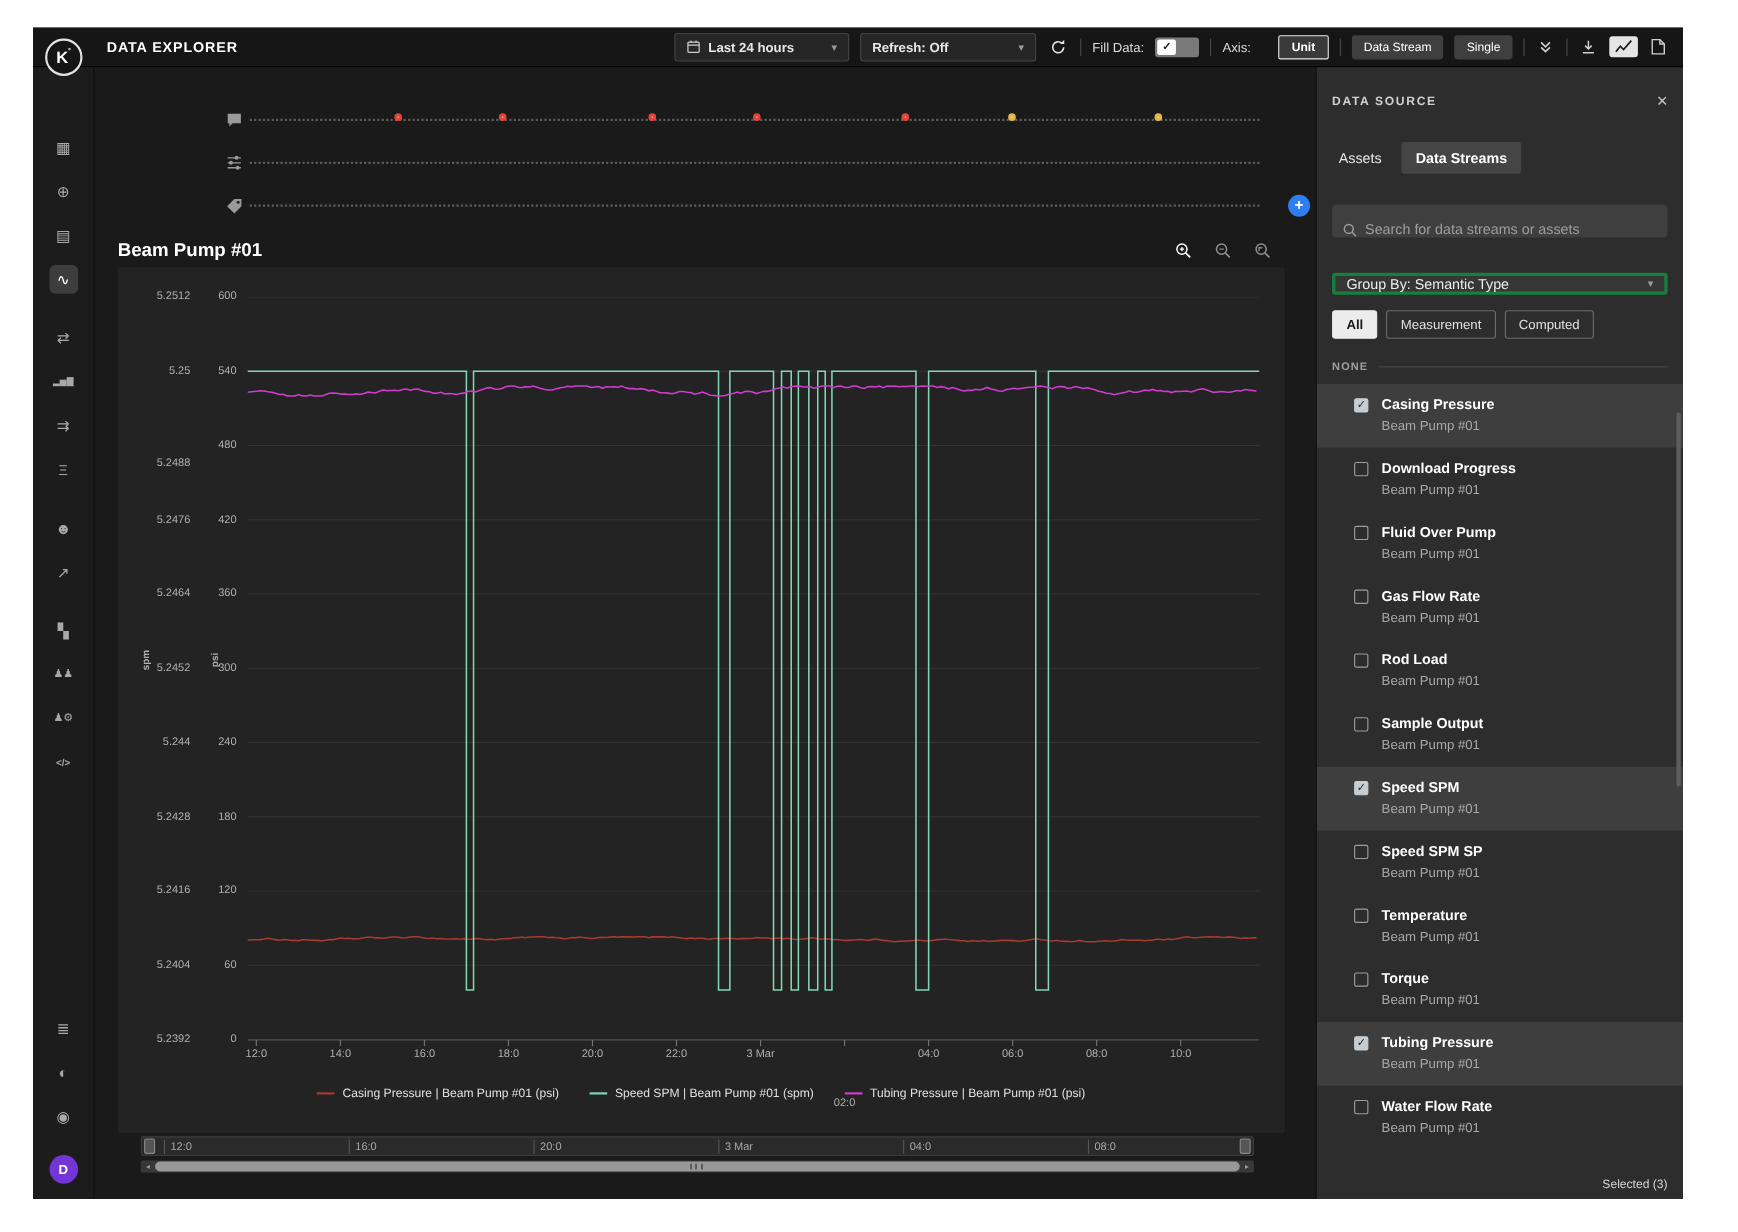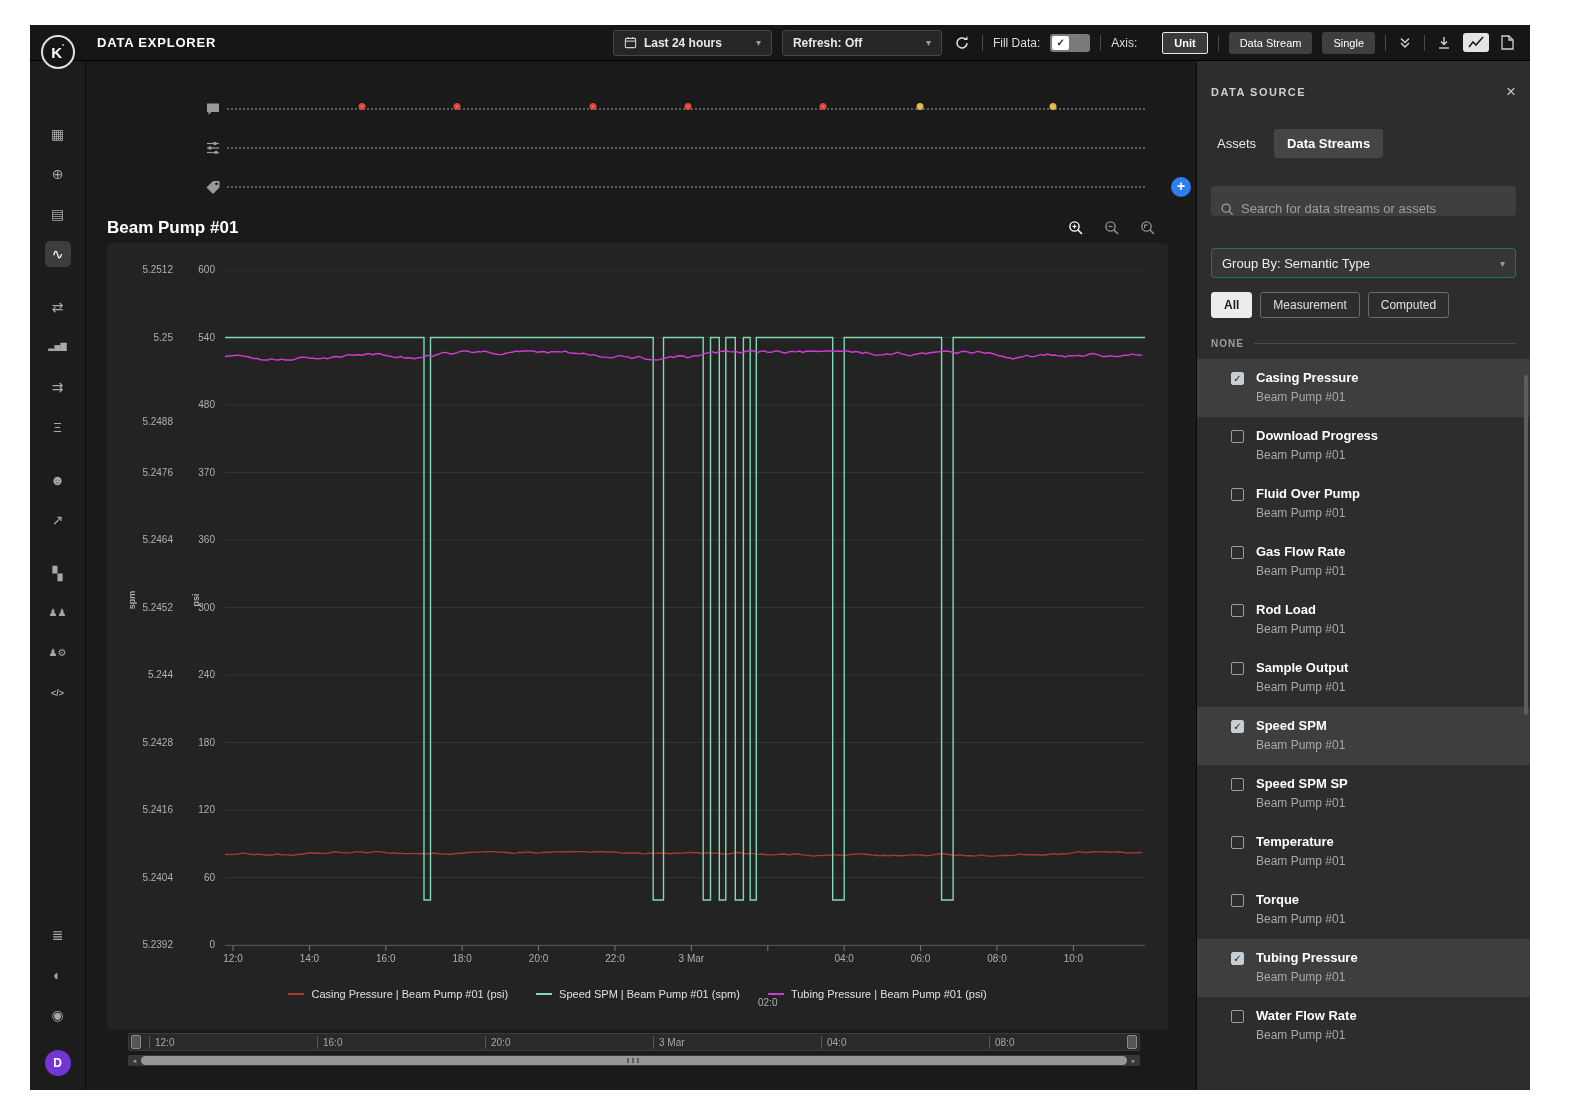--- a/index.html
+++ b/index.html
@@ -115,21 +115,21 @@
   .p-title { color:#d0d0d0; font-size:11px; font-weight:bold; letter-spacing:1.5px; }
   .p-close { color:#c8c8c8; font-size:17px; cursor:pointer; line-height:14px; }
   .p-tabs { display:flex; align-items:center; gap:12px; padding:30px 14px 0; }
   .p-tab { color:#e8e8e8; font-size:13px; padding:7px 6px; cursor:pointer; border:none; background:none; }
   .p-tab.active { background:#454545; border-radius:3px; padding:7px 13px; font-weight:bold; color:#fff; }
   .p-search { margin:28px 14px 0; height:30px; background:#3f3f3f; border-radius:4px; display:flex;
               align-items:flex-end; padding:0 9px; gap:7px; }
   .p-search input { flex:1; background:transparent; border:none; outline:none; color:#e8e8e8;
                     font-size:13px; font-family:inherit; }
   .p-search input::placeholder { color:#9e9e9e; }
-  .p-group { margin:32px 14px 0; height:30px; background:#363636; border:1px solid #15803d;
+  .p-group { margin:32px 14px 0; height:20px; background:#363636; border:3px solid #15803d;
              border-radius:3px; display:flex; align-items:center; padding:0 10px; color:#ececec;
              font-size:13px; cursor:pointer; }
   .p-group .chev { margin-left:auto; color:#9a9a9a; font-size:10px; }
   .p-filters { margin:14px 14px 0; display:flex; gap:8px; }
   .p-filter { border:1px solid #6b6b6b; background:transparent; color:#e0e0e0; font-size:12px;
               border-radius:3px; padding:5px 12px; cursor:pointer; }
   .p-filter.active { background:#ececec; color:#1a1a1a; font-weight:bold; border-color:#ececec; }
   .p-none { margin:20px 14px 0; display:flex; align-items:center; }
   .p-none-label { color:#9e9e9e; font-size:10px; font-weight:bold; letter-spacing:1px; }
   .p-none-rule { flex:1; height:1px; background:#4a4a4a; margin-left:10px; }
@@ -380,21 +380,21 @@
           <div class="ylab spm" style="top: 173px;">5.2488</div>
           <div class="ylab spm" style="top: 88.5px;">5.25</div>
           <div class="ylab spm" style="top: 21px;">5.2512</div>
           <div class="ylab psi" style="top: 696px;">0</div>
           <div class="ylab psi" style="top: 628.5px;">60</div>
           <div class="ylab psi" style="top: 561px;">120</div>
           <div class="ylab psi" style="top: 493.5px;">180</div>
           <div class="ylab psi" style="top: 426px;">240</div>
           <div class="ylab psi" style="top: 358.5px;">300</div>
           <div class="ylab psi" style="top: 291px;">360</div>
-          <div class="ylab psi" style="top: 223.5px;">370</div>
+          <div class="ylab psi" style="top: 223.5px;">420</div>
           <div class="ylab psi" style="top: 156px;">480</div>
           <div class="ylab psi" style="top: 88.5px;">540</div>
           <div class="ylab psi" style="top: 21px;">600</div>
         </div>
       <svg id="plot-svg" width="920" height="690" viewBox="0 0 920 690">
           <line x1="0" y1="675" x2="920" y2="675" stroke="#343434" stroke-width="1"></line>
           <line x1="0" y1="607.5" x2="920" y2="607.5" stroke="#343434" stroke-width="1"></line>
           <line x1="0" y1="540" x2="920" y2="540" stroke="#343434" stroke-width="1"></line>
           <line x1="0" y1="472.49999999999994" x2="920" y2="472.49999999999994" stroke="#343434" stroke-width="1"></line>
           <line x1="0" y1="405" x2="920" y2="405" stroke="#343434" stroke-width="1"></line>
@@ -578,16 +578,17 @@
           </div>
         </div>
         <div class="s-row">
           <span class="cb"></span>
           <div class="s-texts">
             <div class="s-name">Water Flow Rate</div>
             <div class="s-asset">Beam Pump #01</div>
           </div>
         </div>
       </div>
+    <div class="p-foot">Selected (3)</div>
     <div class="p-scroll"></div>
   </aside>
 
 </div>
 
 </body></html>

